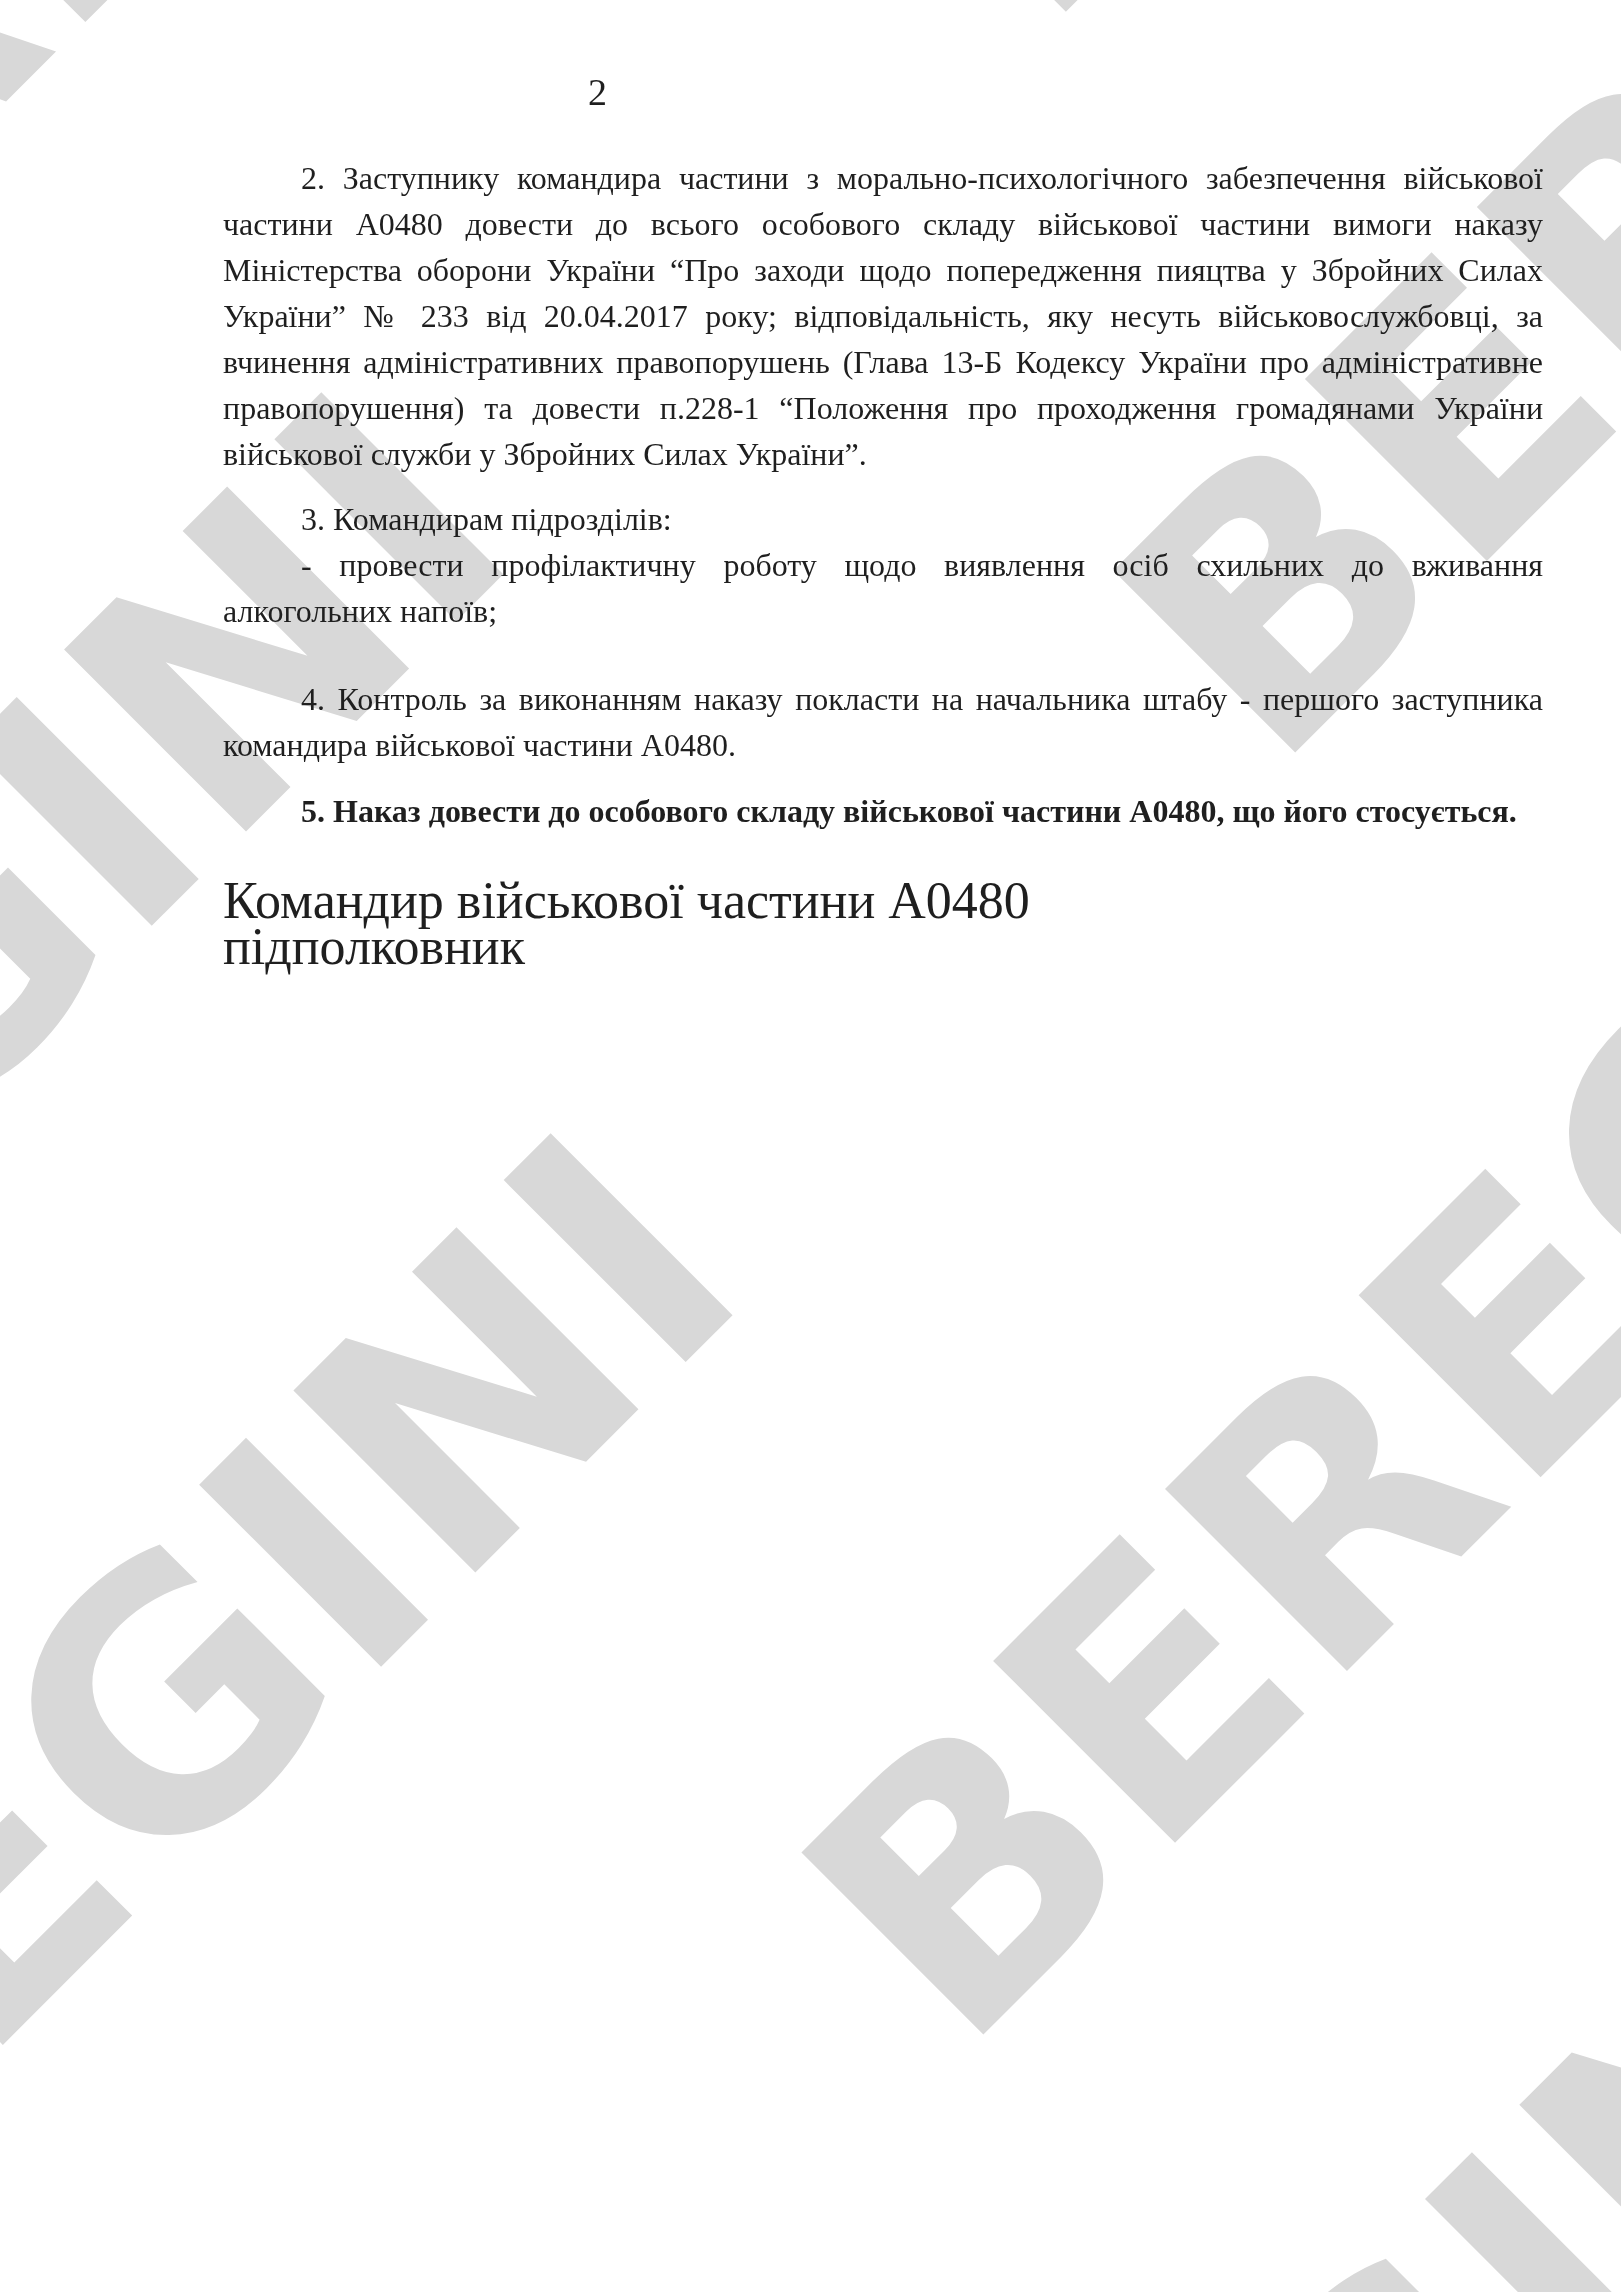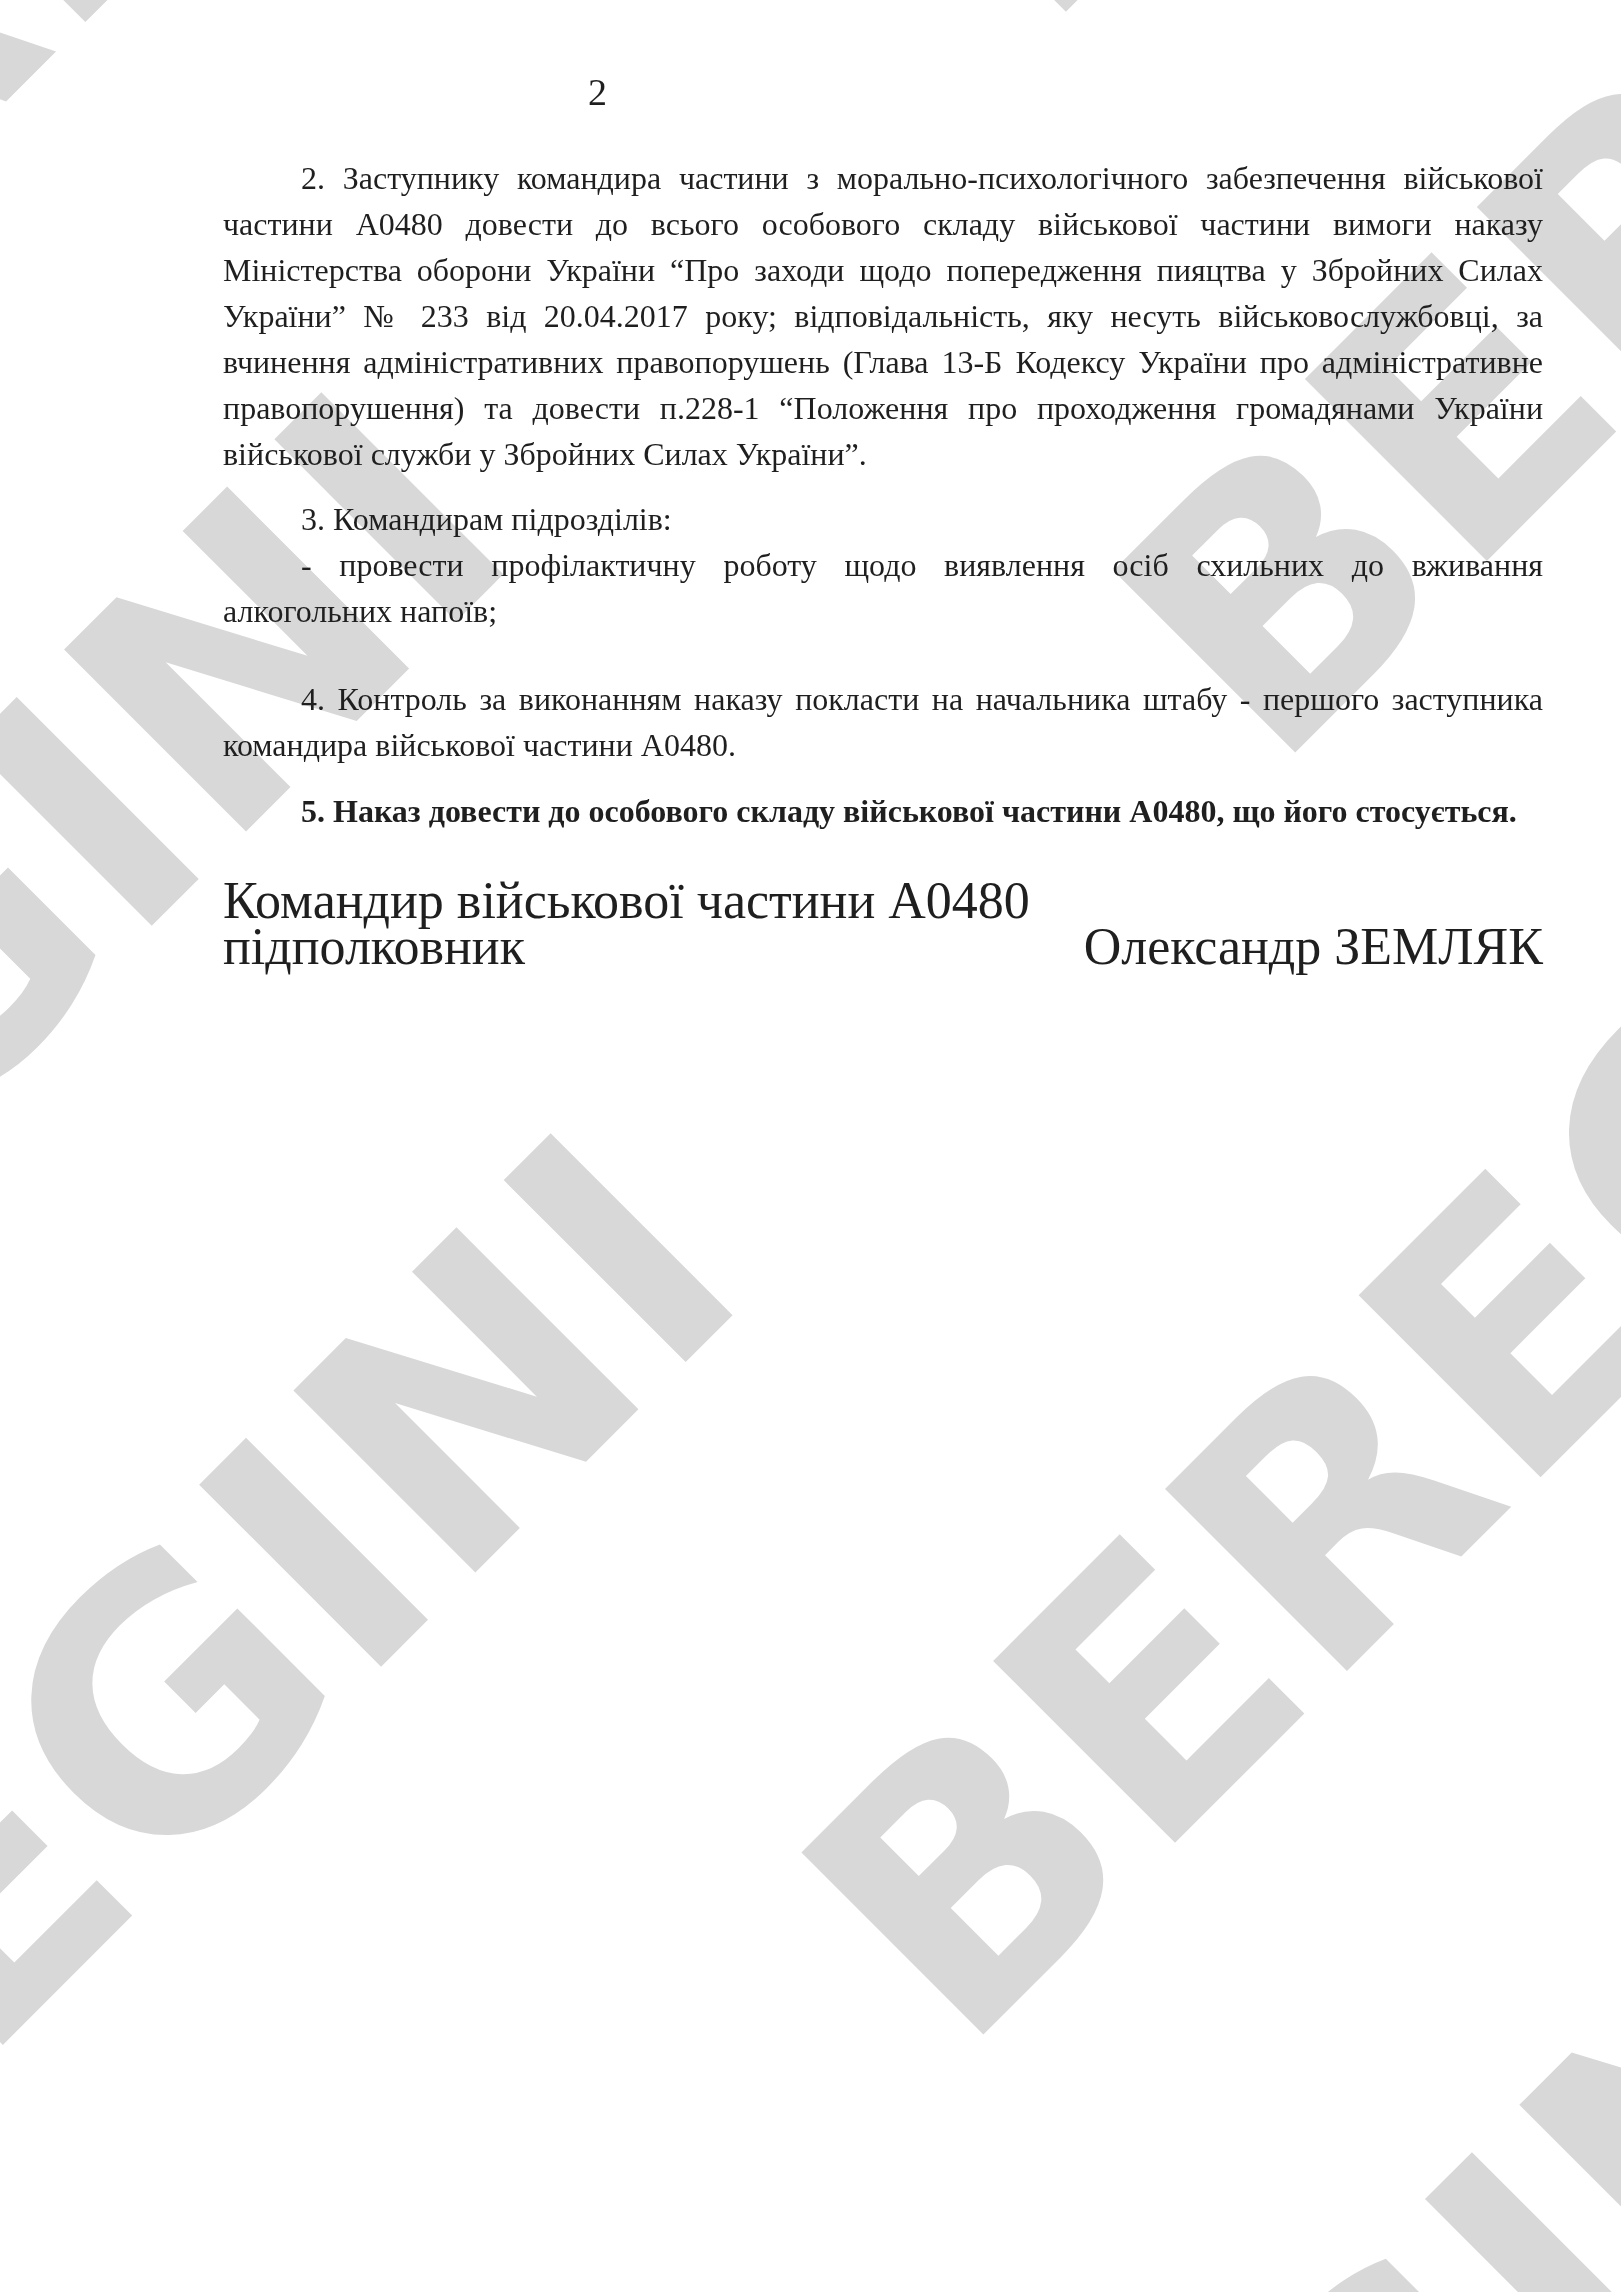--- a/index.html
+++ b/index.html
@@ -101,19 +101,18 @@
 
 
     <p class="para gap-b">4. Контроль за виконанням наказу покласти на начальника штабу - першого заступника командира військової частини А0480.</p>
 
     <p class="para gap-c">5. Наказ довести до особового складу військової частини А0480, що його стосується.</p>
 
     <div class="signature">
       <div>Командир військової частини А0480</div>
       <div class="sig-row2">
         <span>підполковник</span>
-        <span>Олександр ЗЕМЛЯК</span>
       </div>
     </div>
 
   </div>
 </div>
 
 
 </body></html>

